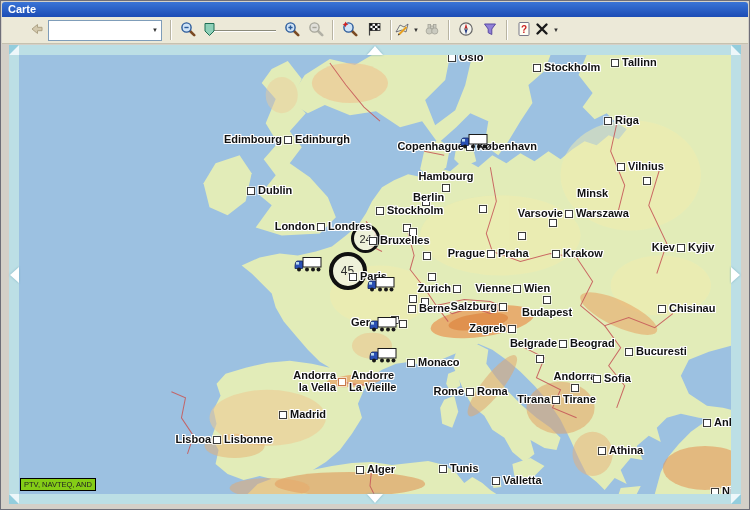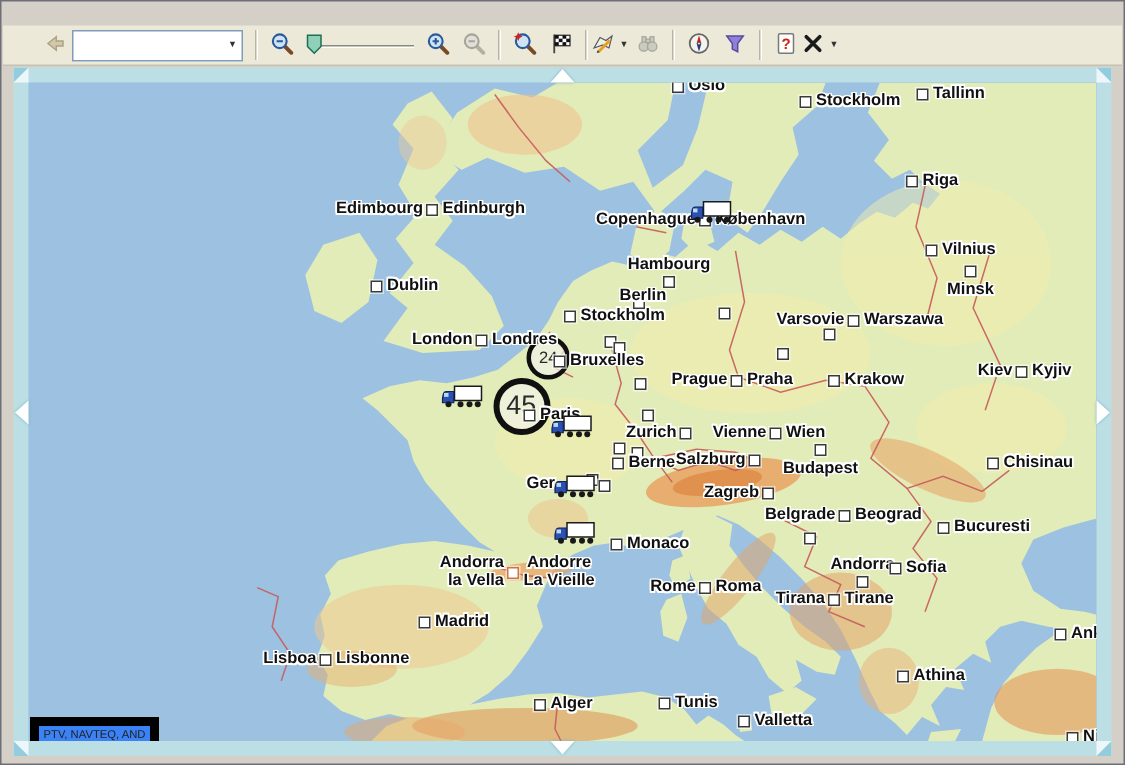--- a/index.html
+++ b/index.html
@@ -29,38 +29,41 @@
     text-shadow:1px 0 0 #fff,-1px 0 0 #fff,0 1px 0 #fff,0 -1px 0 #fff,1px 1px 0 #fff,-1px -1px 0 #fff,1px -1px 0 #fff,-1px 1px 0 #fff;}
   .t1{right:6px;top:-7px;text-align:right;}
   .t2{left:7px;top:-7px;text-align:center;}
   .city-square{position:absolute;left:-4px;top:-4px;width:6px;height:6px;background:#fff;border:1px solid #3a3a3a;
     box-shadow:0 0 0 1px rgba(255,255,255,.55);}
   .u-square{position:absolute;width:6px;height:6px;background:#fff;border:1px solid #3a3a3a;z-index:2;
     box-shadow:0 0 0 1px rgba(255,255,255,.55);}
   .badge{position:absolute;border-radius:50%;background:rgba(243,243,230,.72);color:#2a2a2a;
     display:flex;align-items:center;justify-content:center;z-index:2;font-weight:normal;}
   .truck{position:absolute;z-index:4;}
-  .copyright{position:absolute;left:1px;top:423px;background:#3b82f6;border:6px solid #000000;
+  .copyright{position:absolute;left:1px;top:423px;background:#84cc16;border:1px solid #000000;
     font-size:7.5px;color:#222;padding:1px 3px;z-index:5;white-space:nowrap;}
   .pan{position:absolute;width:0;height:0;z-index:6;filter:drop-shadow(0 0 1px #7ab0c0);}
   .pan-up{left:50%;top:1px;transform:translateX(-50%);border-left:8px solid transparent;border-right:8px solid transparent;border-bottom:9px solid #fff;}
   .pan-down{left:50%;bottom:1px;transform:translateX(-50%);border-left:8px solid transparent;border-right:8px solid transparent;border-top:9px solid #fff;}
   .pan-left{left:1px;top:50%;transform:translateY(-50%);border-top:8px solid transparent;border-bottom:8px solid transparent;border-right:9px solid #fff;}
   .pan-right{right:1px;top:50%;transform:translateY(-50%);border-top:8px solid transparent;border-bottom:8px solid transparent;border-left:9px solid #fff;}
   .corner{position:absolute;width:10px;height:10px;background:#edf7fa;z-index:6;}
   .corner i{display:block;width:0;height:0;}
   .c-tl{left:0;top:0;}   .c-tl i{border-right:10px solid transparent;border-top:10px solid var(--corner);}
   .c-tr{right:0;top:0;}  .c-tr i{border-left:10px solid transparent;border-top:10px solid var(--corner);}
   .c-bl{left:0;bottom:0;}.c-bl i{border-right:10px solid transparent;border-bottom:10px solid var(--corner);}
   .c-br{right:0;bottom:0;}.c-br i{border-left:10px solid transparent;border-bottom:10px solid var(--corner);}
 </style>
 </head>
 <body>
 
 <div class="window">
+  <div class="titlebar">
+    <span>Carte</span>
+  </div>
 
   <div class="toolbar" id="toolbar">
       <button class="tb-btn disabled">
         <span><svg viewBox="0 0 16 16" width="16" height="16">
             <path d="M9.5 3.5 L4 8 l5.5 4.5 v-2.8 H14 v-3.4 H9.5 Z" fill="#cfc3a5" stroke="#a39676"></path>
           </svg></span>
       </button>
       <div class="combo">
         <input placeholder="" style="">
         <span class="caret">▼</span>
@@ -234,21 +237,21 @@
           <polyline points="500,290 524,302 516,322 540,334 532,352 556,362"></polyline>
           <polyline points="584,270 600,292 588,310 604,330 596,352"></polyline>
           <polyline points="404,96 424,100"></polyline>
           <polyline points="310,8 326,30 344,52 360,66"></polyline>
           <polyline points="416,250 432,258 452,252 470,258 486,252"></polyline>
           <polyline points="352,410 350,430 354,438"></polyline>
         </g>
       </svg>
       <div class="copyright">PTV, NAVTEQ, AND</div>
     <div class="badge" style="height: 23px; width: 23px; border: 3.5px solid rgb(16, 16, 16); left: 332px; top: 169px; font-size: 11px;">24</div>
-        <div class="badge" style="height: 30px; width: 30px; border: 4.5px solid rgb(16, 16, 16); left: 309.5px; top: 196.5px; font-size: 18px;">45</div>
+        <div class="badge" style="height: 30px; width: 30px; border: 4.5px solid rgb(16, 16, 16); left: 309.5px; top: 196.5px; font-size: 12px;">45</div>
         <div class="u-square" style="left: 403px; top: 143px;"></div>
         <div class="u-square" style="left: 530px; top: 164px;"></div>
         <div class="u-square" style="left: 499px; top: 177px;"></div>
         <div class="u-square" style="left: 384px; top: 169px;"></div>
         <div class="u-square" style="left: 390px; top: 173px;"></div>
         <div class="u-square" style="left: 404px; top: 197px;"></div>
         <div class="u-square" style="left: 409px; top: 218px;"></div>
         <div class="u-square" style="left: 390px; top: 240px;"></div>
         <div class="u-square" style="left: 402px; top: 243px;"></div>
         <div class="u-square" style="left: 372px; top: 261px;"></div>
@@ -269,21 +272,21 @@
         <div class="map-label" style="left: 589px; top: 66px;">
           <span class="city-square"></span>
           <span class="lbl-t t2">Riga</span>
         </div>
         <div class="map-label" style="left: 602px; top: 112px;">
           <span class="city-square"></span>
           <span class="lbl-t t2">Vilnius</span>
         </div>
         <div class="map-label" style="left: 628px; top: 126px;">
           <span class="city-square"></span>
-          <span class="lbl-t " style="left: -70px; width: 140px; text-align: center; top: 6px;">Minsk</span>
+          <span class="lbl-t " style="left: -70px; width: 140px; top: 6px;">Minsk</span>
         </div>
         <div class="map-label" style="left: 451px; top: 92px;">
           <span class="city-square"></span>
           <span class="lbl-t t1">Copenhague</span>
           <span class="lbl-t t2">København</span>
         </div>
         <div class="map-label" style="left: 427px; top: 133px;">
           <span class="city-square"></span>
           <span class="lbl-t " style="left: -70px; width: 140px; text-align: center; top: -18px;">Hambourg</span>
         </div>

